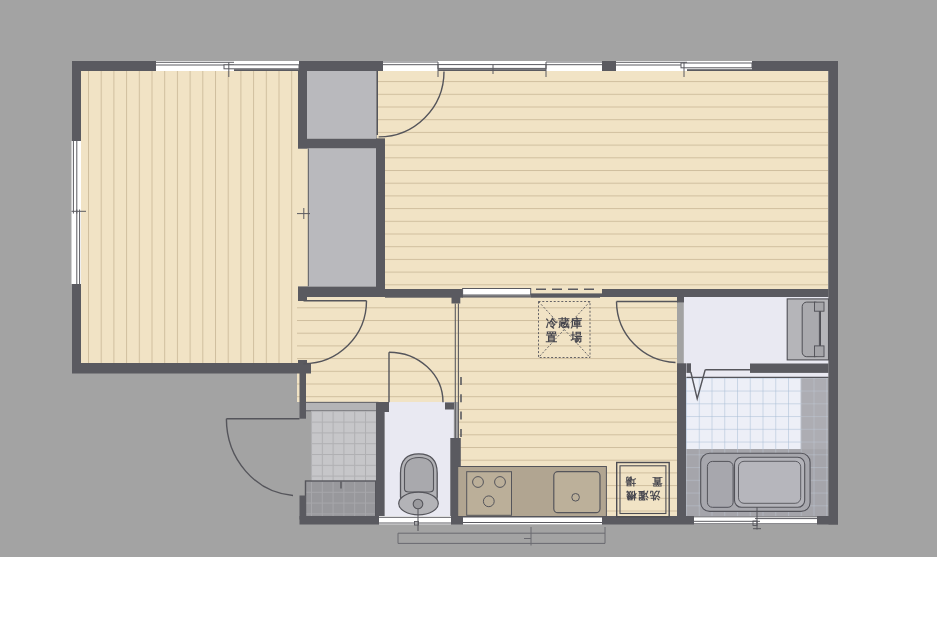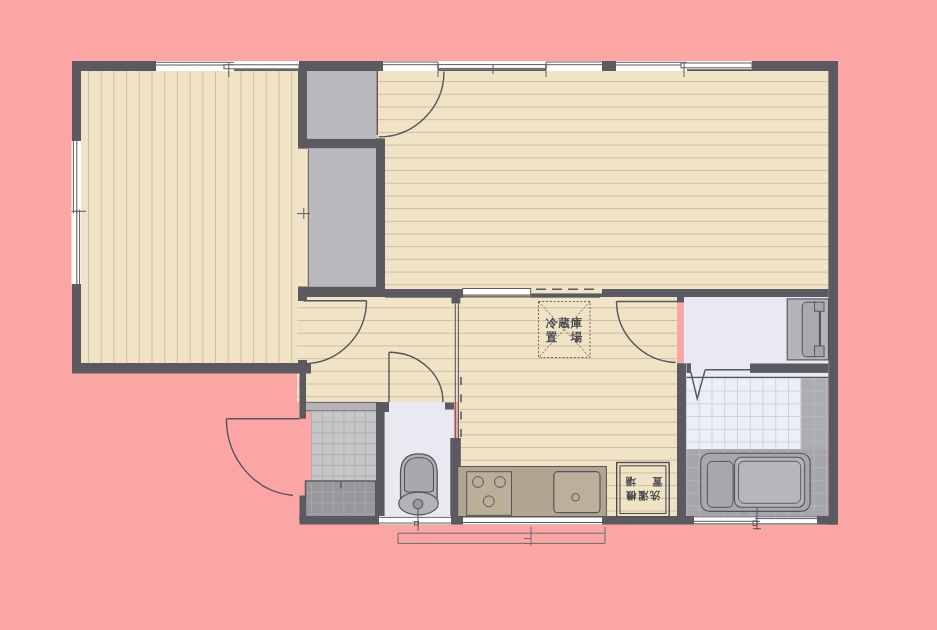--- a/index.html
+++ b/index.html
@@ -1,16 +1,16 @@
 <!DOCTYPE html>
 <html><head>
 <meta charset="utf-8">
 <style>
 html,body{margin:0;padding:0;background:#ffffff;}
-#wrap{position:relative;width:937px;height:630px;background:#fca5a5;overflow:hidden;}
+#wrap{position:relative;width:937px;height:557px;background:#a3a3a3;overflow:hidden;}
 svg{position:absolute;left:0;top:0;}
 text{font-family:"Liberation Sans",sans-serif;fill:#46464e;}
 </style>
 </head>
 <body>
 <div id="wrap">
 <svg width="937" height="630" viewBox="0 0 937 630">
 <defs>
 <pattern id="pv" x="88" y="0" width="12.7" height="24" patternUnits="userSpaceOnUse">
   <rect width="12.7" height="24" fill="#f1e3c5"></rect>

